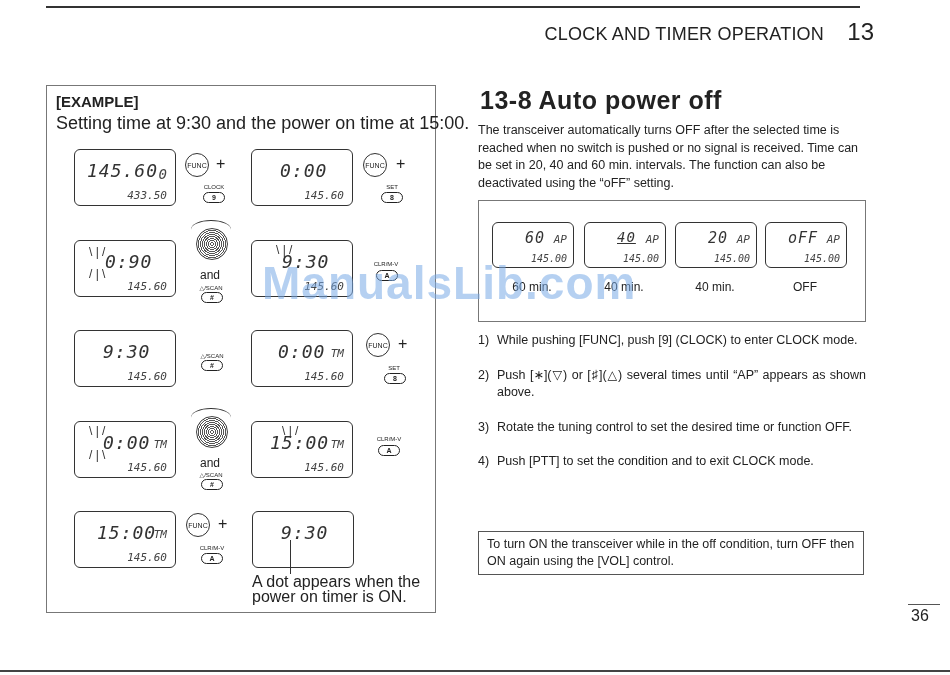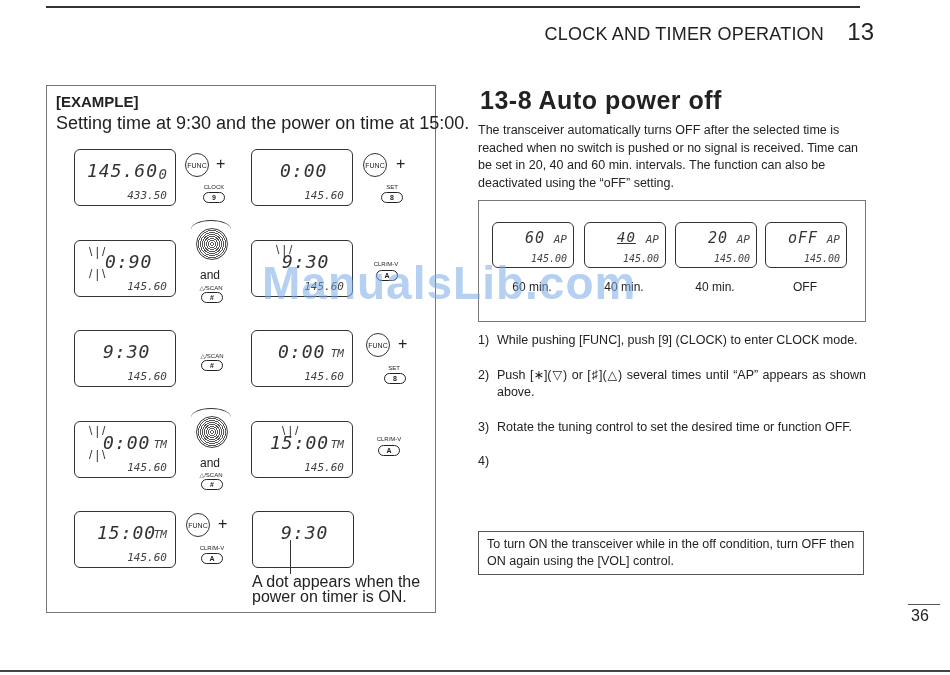--- a/index.html
+++ b/index.html
@@ -196,20 +196,21 @@
   <div class="step">
     <span class="step-num">2)</span>
     <span class="step-text">Push [∗](▽) or [♯](△) several times until “AP” appears as shown above.</span>
   </div>
   <div class="step">
     <span class="step-num">3)</span>
     <span class="step-text">Rotate the tuning control to set the desired time or function OFF.</span>
   </div>
   <div class="step">
     <span class="step-num">4)</span>
+    <span class="step-text">Push [PTT] to set the condition and to exit CLOCK mode.</span>
   </div>
 </div>
 
 <div class="abs notice">To turn ON the transceiver while in the off condition, turn OFF then ON again using the [VOL] control.</div>
 
 <div class="abs pagenum-rule"></div>
 <div class="abs pagenum">36</div>
 <div class="abs rule-bottom"></div>
 
 <div class="abs watermark">ManualsLib.com</div>

